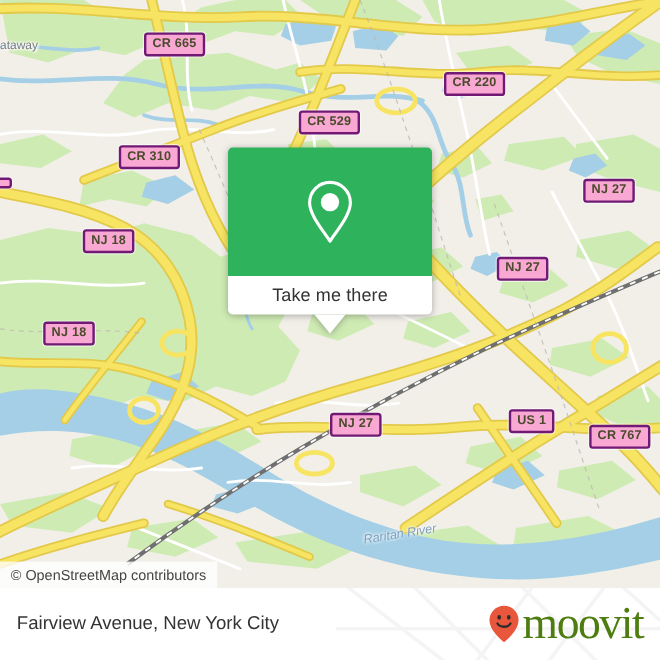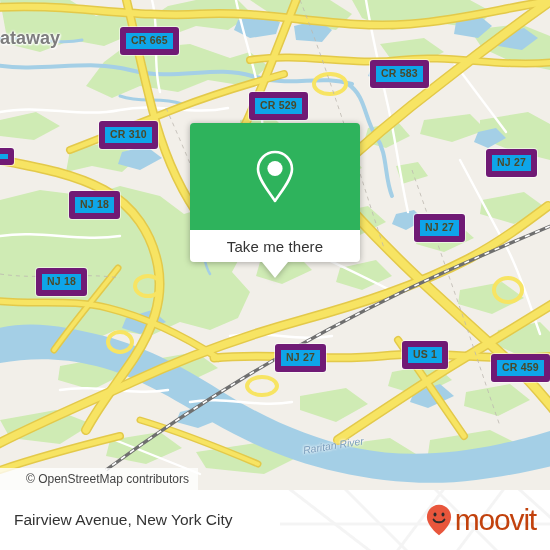--- a/index.html
+++ b/index.html
@@ -17,22 +17,22 @@
     width: 550px; height: 490px;
     background: #f2efe9;
     overflow: hidden;
   }
   .layer { position: absolute; left: 0; top: 0; width: 550px; height: 490px; }
   svg.layer { display: block; }
 
   
   .shield {
     position: absolute;
-    background: #0ea5e9;
-    border: 6px solid #701a75;
+    background: #f9a8d4;
+    border: 2px solid #701a75;
     border-radius: 3px;
     color: #4a4a2a;
     font-size: 10.5px;
     font-weight: bold;
     letter-spacing: .2px;
     padding: 2px 5px 3px 5px;
     white-space: nowrap;
     line-height: 11px;
     box-shadow: 0 0 0 1px rgba(255,255,255,.55);
   }
@@ -40,21 +40,21 @@
   
   .place {
     position: absolute;
     color: #7d7d7d;
     font-size: 13px;
     line-height: 15px;
     text-align: center;
     white-space: pre;
     text-shadow: 0 0 3px #fff, 0 0 3px #fff, 0 0 2px #fff, 1px 1px 2px #fff;
   }
-  .place.big { font-size: 18px; font-weight: bold; }
+  .place.big { font-size: 10px; }
   .river-label {
     position: absolute;
     color: #7d9fbd;
     font-size: 10.5px;
     font-style: italic;
     white-space: nowrap;
     text-shadow: 0 0 3px #fff, 0 0 3px #fff;
   }
 
   
@@ -89,21 +89,21 @@
     border-left: 13px solid transparent;
     border-right: 13px solid transparent;
     border-top: 16px solid #ffffff;
   }
 
   
   #attribution {
     position: absolute;
     left: 0; bottom: 0;
     height: 22px;
-    padding: 0 9px 0 26px;
+    padding: 0 9px 0 9px;
     display: flex; align-items: center;
     background: rgba(255,255,255,.78);
     color: #444444;
     font-size: 12px;
     white-space: nowrap;
   }
 
   
   #footer {
     position: absolute; left: 0; top: 490px;
@@ -120,21 +120,21 @@
     pointer-events: none;
   }
   #footer-title {
     color: #333333;
     font-size: 15.5px;
     white-space: nowrap;
     z-index: 2;
   }
   #brand { margin-left: auto; display: flex; align-items: center; z-index: 2; }
   #brand-mark { width: 26px; height: 32px; margin-right: 3px; }
-  #brand-name { color: #c2410c; font-size: 30px; letter-spacing: -1.2px; line-height: 30px; }
+  #brand-name { color: #4d7c0f; font-size: 38px; letter-spacing: -1.2px; line-height: 30px; font-family: Liberation Serif, serif; }
 </style>
 </head>
 <body>
 
 <div id="app">
 
   <div id="map">
 
     <svg class="layer" viewBox="0 0 550 490" preserveAspectRatio="none" xmlns="http://www.w3.org/2000/svg">
       <defs>
@@ -299,31 +299,31 @@
         <g stroke="#bdb8b0" fill="none" stroke-width="1" stroke-dasharray="4 4" opacity=".8">
           <path d="M300,0 C316,40 330,82 344,124 C358,166 370,206 384,248"></path>
           <path d="M412,170 C428,216 444,262 460,308 C474,348 486,386 500,426"></path>
           <path d="M166,108 C184,148 200,188 218,228"></path>
           <path d="M0,274 C40,280 80,272 120,278"></path>
         </g>
       </g>
     </svg>
 
     <div class="shield" style="left:120px;top:27px">CR 665</div>
-    <div class="shield" style="left:370px;top:60px">CR 583</div>
+    <div class="shield" style="left:370px;top:60px">CR 220</div>
     <div class="shield" style="left:249px;top:92px">CR 529</div>
     <div class="shield" style="left:99px;top:121px">CR 310</div>
     <div class="shield" style="left:-8px;top:148px;width:18px"></div>
     <div class="shield" style="left:486px;top:149px">NJ 27</div>
     <div class="shield" style="left:69px;top:191px">NJ 18</div>
     <div class="shield" style="left:414px;top:214px">NJ 27</div>
     <div class="shield" style="left:36px;top:268px">NJ 18</div>
     <div class="shield" style="left:275px;top:344px">NJ 27</div>
-    <div class="shield" style="left:402px;top:341px">US 1</div>
-    <div class="shield" style="left:491px;top:354px">CR 459</div>
+    <div class="shield" style="left:424px;top:341px">US 1</div>
+    <div class="shield" style="left:491px;top:354px">CR 767</div>
 
     <div class="place big" style="left:0px;top:31px">ataway</div>
 
     <div class="river-label" style="left:303px;top:444px;transform:rotate(-9deg);transform-origin:left center">Raritan River</div>
 
     <div id="popup">
       <div id="popup-head">
         <svg width="44" height="56" viewBox="0 0 44 56" xmlns="http://www.w3.org/2000/svg">
           <path d="M22 3 C12.6 3 5 10.6 5 20 C5 30.5 17 44 22 52 C27 44 39 30.5 39 20 C39 10.6 31.4 3 22 3 Z" fill="none" stroke="#ffffff" stroke-width="2.6" stroke-linejoin="round"></path>
           <circle cx="22" cy="19.5" r="7.6" fill="#ffffff"></circle>

